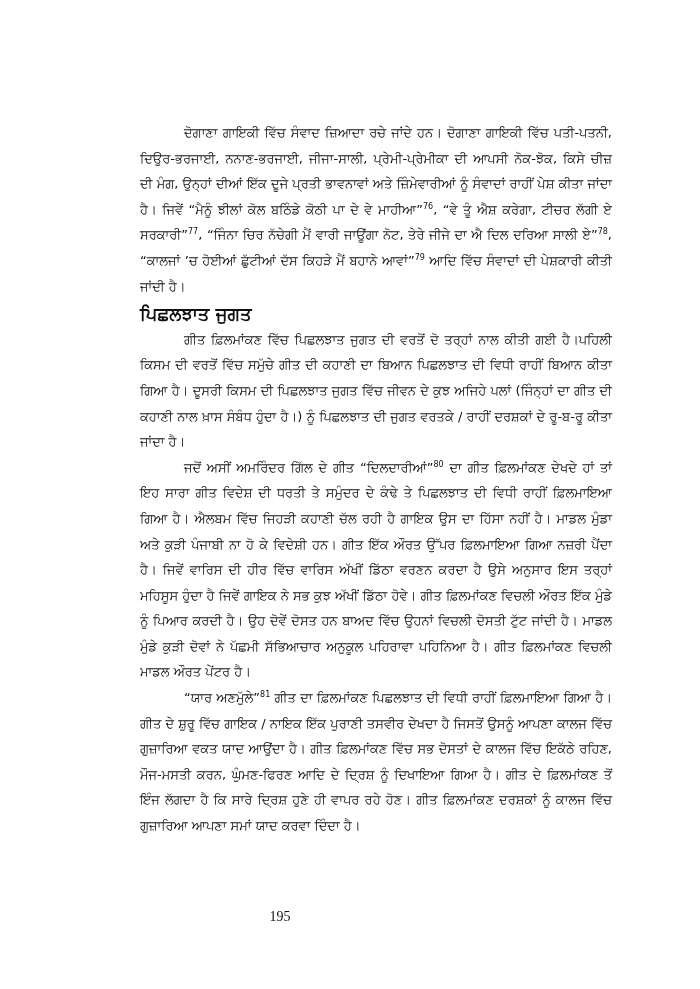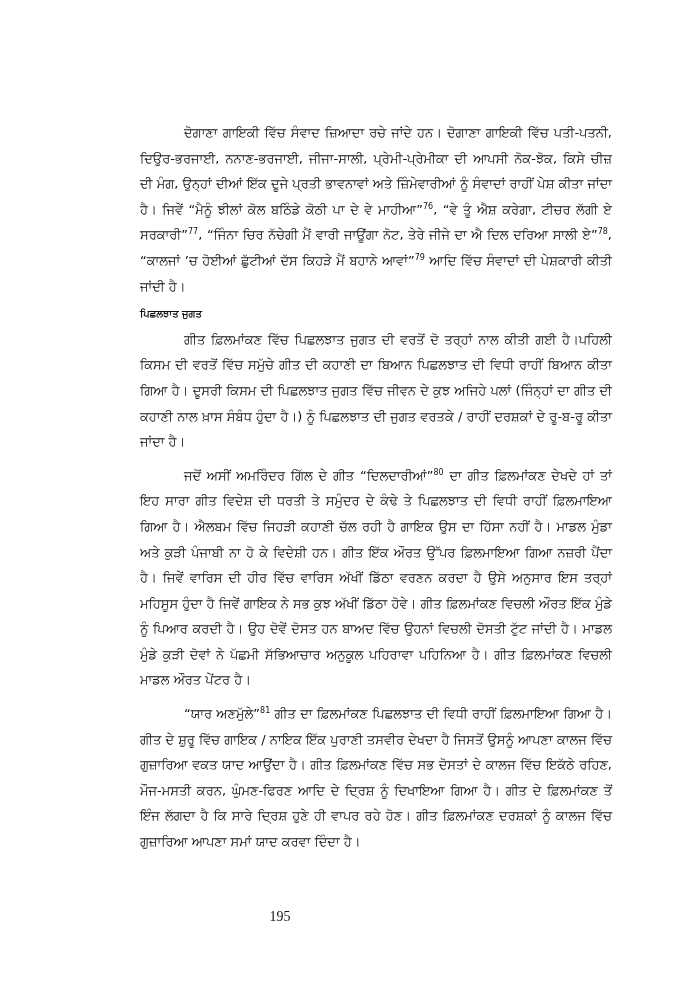--- a/index.html
+++ b/index.html
@@ -24,24 +24,24 @@
     .para {
       font-size: 13px;
       line-height: 25.6px;
       text-align: justify;
       margin: 0;
     }
     .para.indent {
       text-indent: 44px;
     }
     .para + .para {
-      margin-top: 8px;
+      margin-top: 0;
     }
     .heading {
-      font-size: 10px;
+      font-size: 18px;
       font-weight: bold;
       line-height: 25.6px;
       margin: 2px 0 0 0;
     }
     sup {
       font-size: 8px;
       line-height: 0;
       vertical-align: super;
     }
     .page-number {

